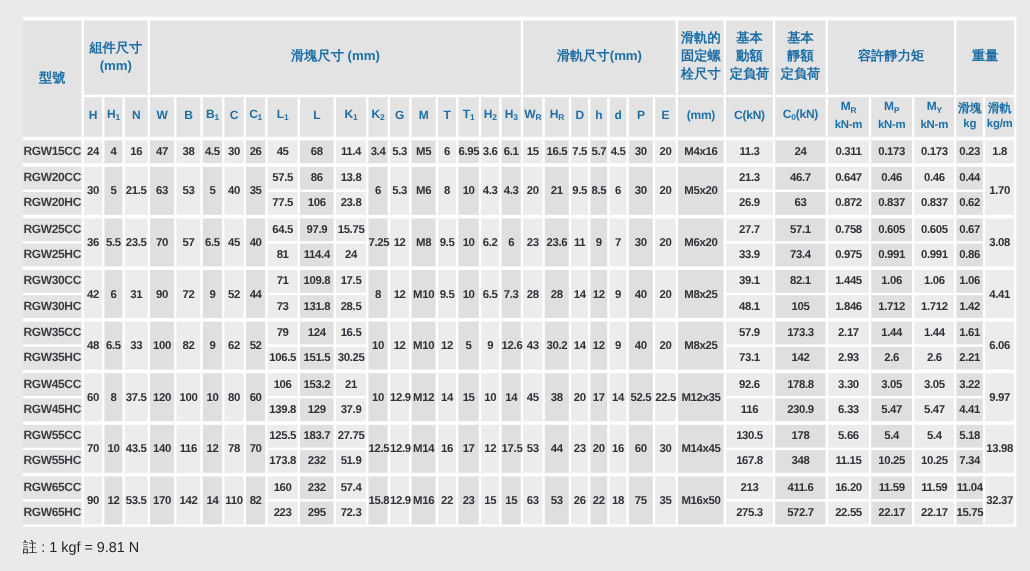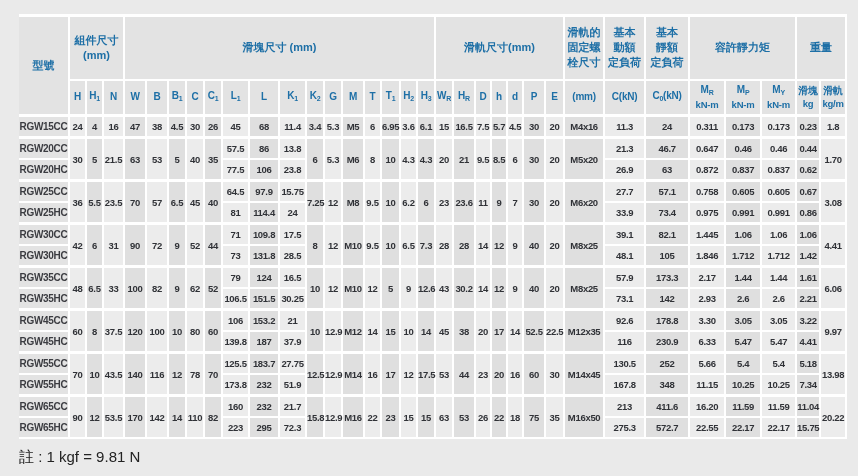--- a/index.html
+++ b/index.html
@@ -29,21 +29,21 @@
   tr.h1 th{height:64px;font-size:11px;line-height:1.35;white-space:pre-line;}
   tr.h2 th{height:36px;font-size:10px;line-height:1.25;white-space:nowrap;letter-spacing:-0.2px;}
   tr.h2 th .l2{display:block;font-size:9.5px;margin-top:1px;}
   sub{font-size:7px;vertical-align:-2px;}
   tbody td{
     height:19px;line-height:19px;font-size:9.5px;font-weight:700;
     color:var(--text);letter-spacing:-0.3px;white-space:nowrap;
   }
   tbody td.model{font-size:10px;color:#3b3c41;}
   tr.grp-start td{border-top:3px solid var(--sep);}
-  .note{margin-top:9px;font-size:15px;color:#232323;}
+  .note{margin-top:9px;font-size:12px;color:#232323;}
 </style>
 </head>
 <body>
 
 <div class="page">
   <table id="spec-table">
     <colgroup id="colgroup">
         <col class="col-model" style="width: 50px;">
         <col class="col-a" style="width: 17px;">
         <col class="col-b" style="width: 17px;">
@@ -395,21 +395,21 @@
           <td>178.8</td>
           <td>3.30</td>
           <td>3.05</td>
           <td>3.05</td>
           <td>3.22</td>
           <td rowspan="2">9.97</td>
         </tr>
         <tr>
           <td class="model">RGW45HC</td>
           <td>139.8</td>
-          <td>187</td>
+          <td>129</td>
           <td>37.9</td>
           <td>116</td>
           <td>230.9</td>
           <td>6.33</td>
           <td>5.47</td>
           <td>5.47</td>
           <td>4.41</td>
         </tr>
         <tr class="grp-start">
           <td class="model">RGW55CC</td>
@@ -433,21 +433,21 @@
           <td rowspan="2">17.5</td>
           <td rowspan="2">53</td>
           <td rowspan="2">44</td>
           <td rowspan="2">23</td>
           <td rowspan="2">20</td>
           <td rowspan="2">16</td>
           <td rowspan="2">60</td>
           <td rowspan="2">30</td>
           <td rowspan="2">M14x45</td>
           <td>130.5</td>
-          <td>252</td>
+          <td>178</td>
           <td>5.66</td>
           <td>5.4</td>
           <td>5.4</td>
           <td>5.18</td>
           <td rowspan="2">13.98</td>
         </tr>
         <tr>
           <td class="model">RGW55HC</td>
           <td>173.8</td>
           <td>232</td>
@@ -464,21 +464,21 @@
           <td rowspan="2">90</td>
           <td rowspan="2">12</td>
           <td rowspan="2">53.5</td>
           <td rowspan="2">170</td>
           <td rowspan="2">142</td>
           <td rowspan="2">14</td>
           <td rowspan="2">110</td>
           <td rowspan="2">82</td>
           <td>160</td>
           <td>232</td>
-          <td>21.7</td>
+          <td>57.4</td>
           <td rowspan="2">15.8</td>
           <td rowspan="2">12.9</td>
           <td rowspan="2">M16</td>
           <td rowspan="2">22</td>
           <td rowspan="2">23</td>
           <td rowspan="2">15</td>
           <td rowspan="2">15</td>
           <td rowspan="2">63</td>
           <td rowspan="2">53</td>
           <td rowspan="2">26</td>
@@ -486,21 +486,21 @@
           <td rowspan="2">18</td>
           <td rowspan="2">75</td>
           <td rowspan="2">35</td>
           <td rowspan="2">M16x50</td>
           <td>213</td>
           <td>411.6</td>
           <td>16.20</td>
           <td>11.59</td>
           <td>11.59</td>
           <td>11.04</td>
-          <td rowspan="2">20.22</td>
+          <td rowspan="2">32.37</td>
         </tr>
         <tr>
           <td class="model">RGW65HC</td>
           <td>223</td>
           <td>295</td>
           <td>72.3</td>
           <td>275.3</td>
           <td>572.7</td>
           <td>22.55</td>
           <td>22.17</td>

